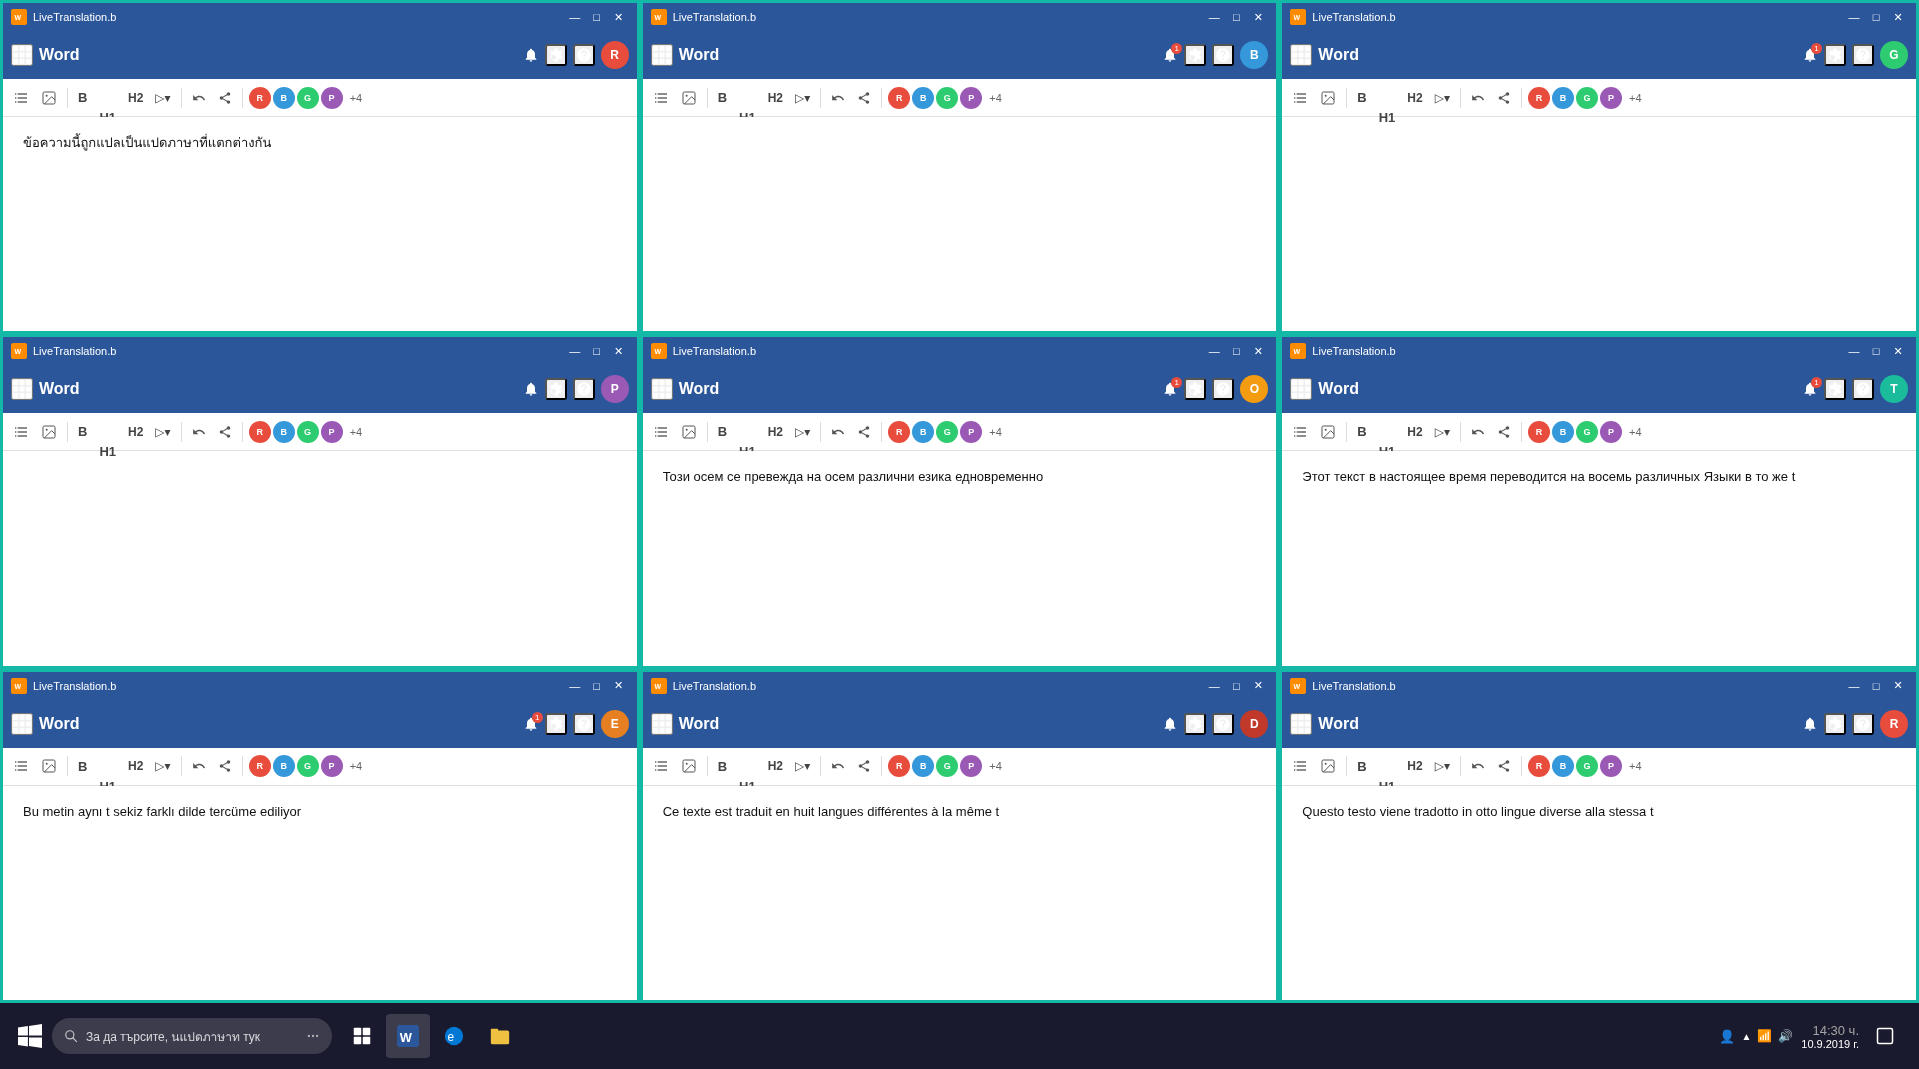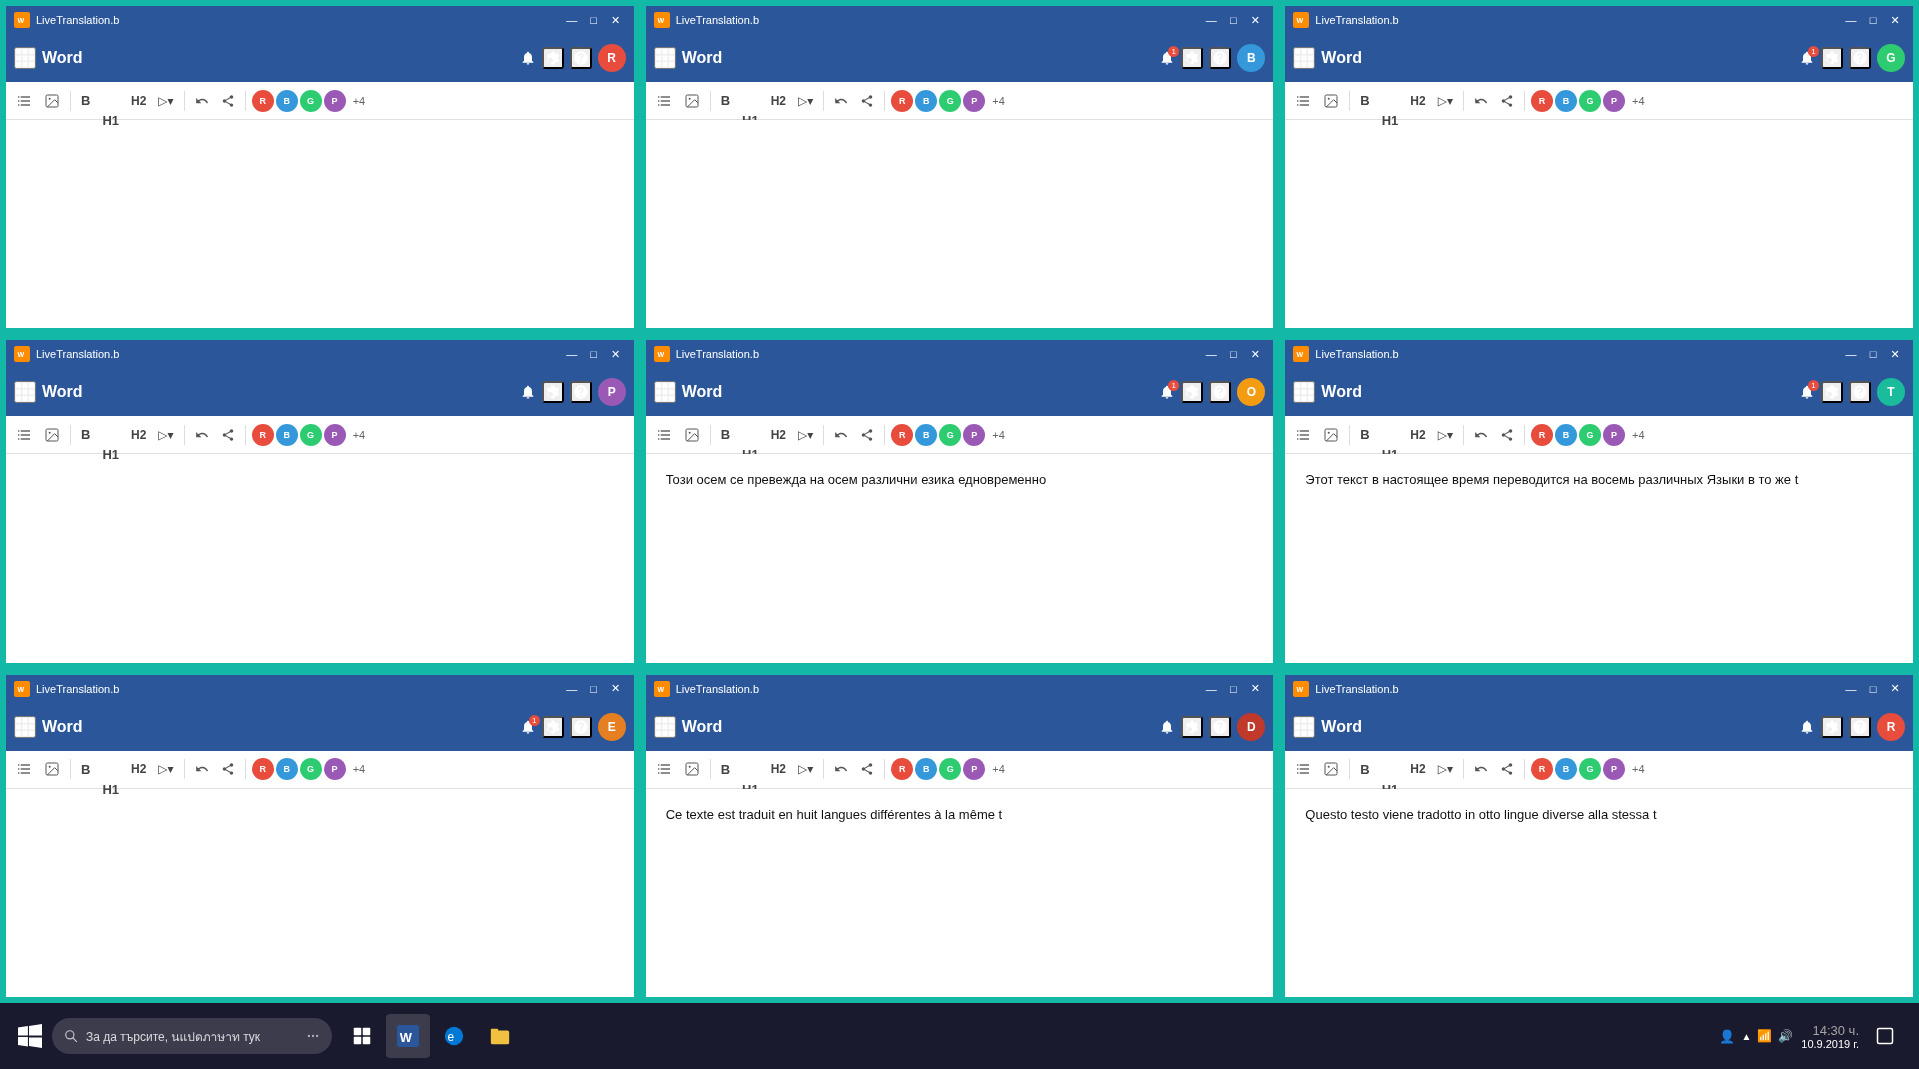--- a/index.html
+++ b/index.html
@@ -15,21 +15,21 @@
     
     .windows-grid {
       display: grid;
       grid-template-columns: repeat(3, 1fr);
       grid-template-rows: repeat(3, 1fr);
       width: 1919px;
       height: 1003px;
     }
 
     .word-window {
-      border: 6px solid #14b8a6;
+      border: 3px solid #14b8a6;
       display: flex;
       flex-direction: column;
       background: #fff;
       overflow: hidden;
     }
 
     
     .title-bar {
       background: #2b579a;
       height: 28px;
@@ -402,20 +402,23 @@
           <div style="width:22px;height:22px;border-radius:50%;background:#2ecc71;display:flex;align-items:center;justify-content:center;flex-shrink:0;">
     <span style="color:white;font-size:9px;font-weight:bold;">G</span>
   </div>
           <div style="width:22px;height:22px;border-radius:50%;background:#9b59b6;display:flex;align-items:center;justify-content:center;flex-shrink:0;">
     <span style="color:white;font-size:9px;font-weight:bold;">P</span>
   </div>
         </div>
         <span class="plus-badge">+4</span>
       </div>
 
+      <div class="doc-content">
+        <div class="doc-text">ข้อความนี้ถูกแปลเป็นแปดภาษาที่แตกต่างกัน</div>
+      </div>
     </div>
 
     <div class="word-window">
 
       <div class="title-bar">
         <div class="title-bar-left">
           <div class="office-logo">
             <svg width="12" height="12" viewBox="0 0 24 24">
               <rect width="24" height="24" rx="2" fill="#ff8c00"></rect>
               <text x="3" y="18" font-size="14" fill="white" font-weight="bold">W</text>
@@ -1080,20 +1083,23 @@
           <div style="width:22px;height:22px;border-radius:50%;background:#2ecc71;display:flex;align-items:center;justify-content:center;flex-shrink:0;">
     <span style="color:white;font-size:9px;font-weight:bold;">G</span>
   </div>
           <div style="width:22px;height:22px;border-radius:50%;background:#9b59b6;display:flex;align-items:center;justify-content:center;flex-shrink:0;">
     <span style="color:white;font-size:9px;font-weight:bold;">P</span>
   </div>
         </div>
         <span class="plus-badge">+4</span>
       </div>
 
+      <div class="doc-content">
+        <div class="doc-text">Bu metin aynı t sekiz farklı dilde tercüme ediliyor</div>
+      </div>
     </div>
 
     <div class="word-window">
 
       <div class="title-bar">
         <div class="title-bar-left">
           <div class="office-logo">
             <svg width="12" height="12" viewBox="0 0 24 24">
               <rect width="24" height="24" rx="2" fill="#ff8c00"></rect>
               <text x="3" y="18" font-size="14" fill="white" font-weight="bold">W</text>

